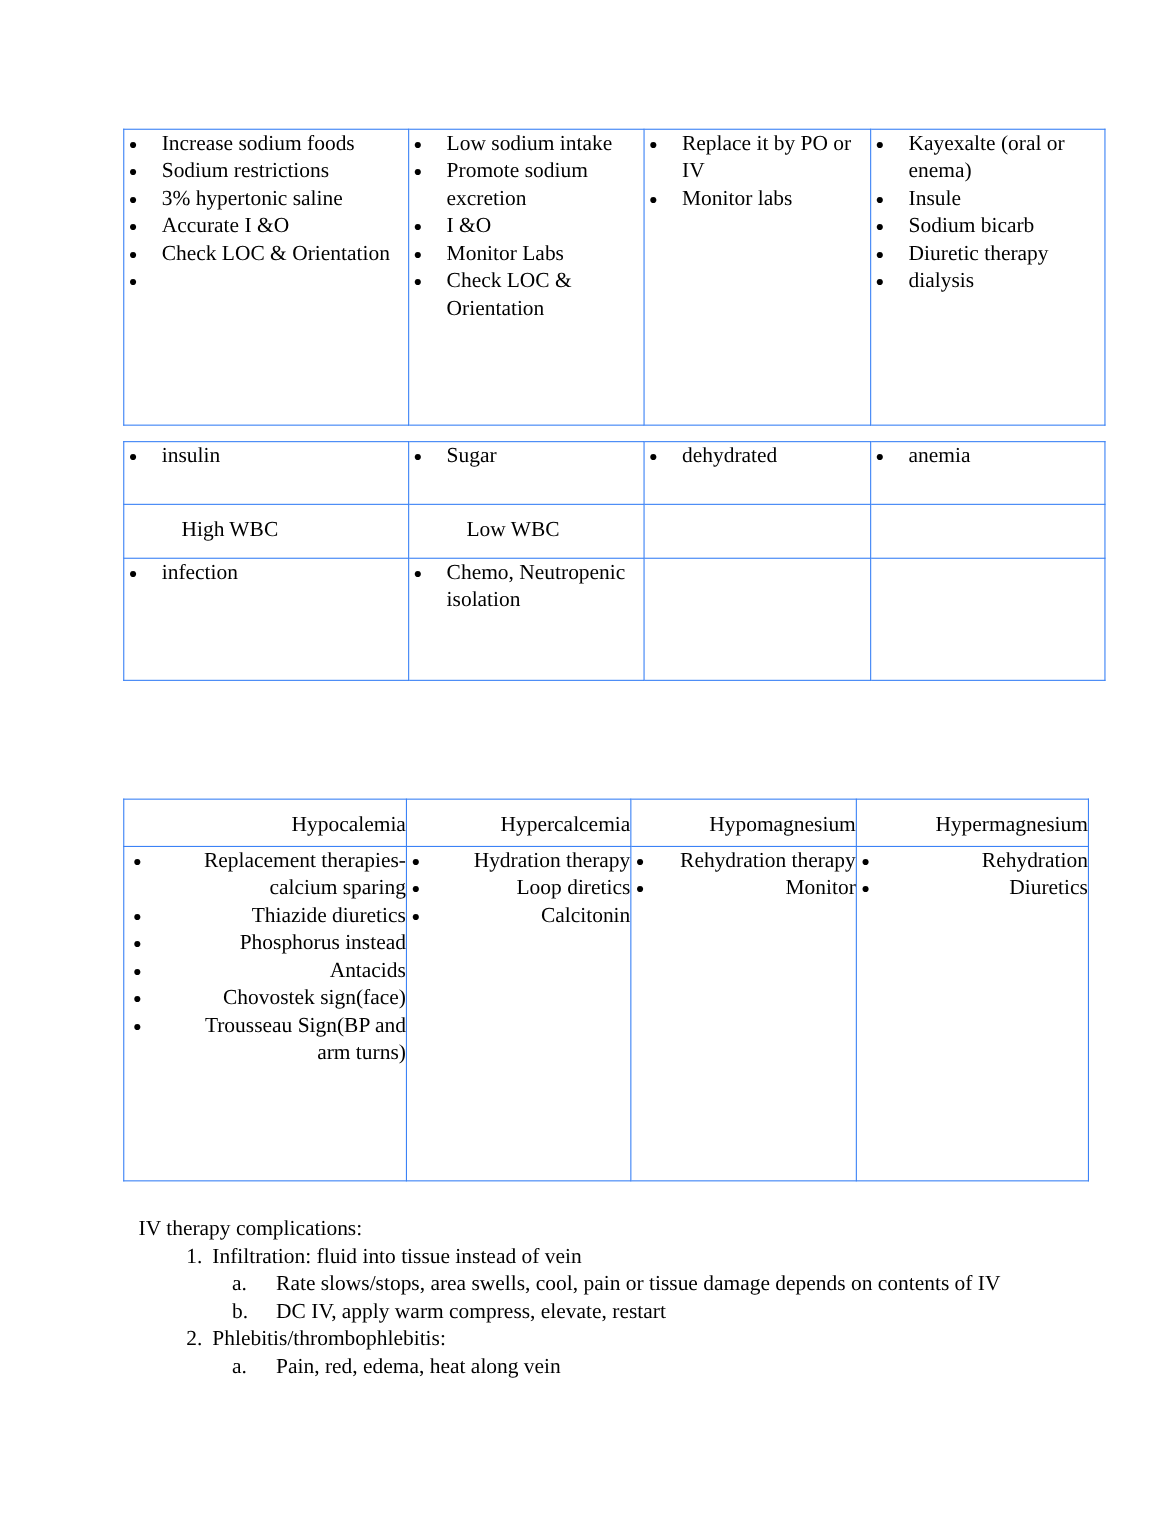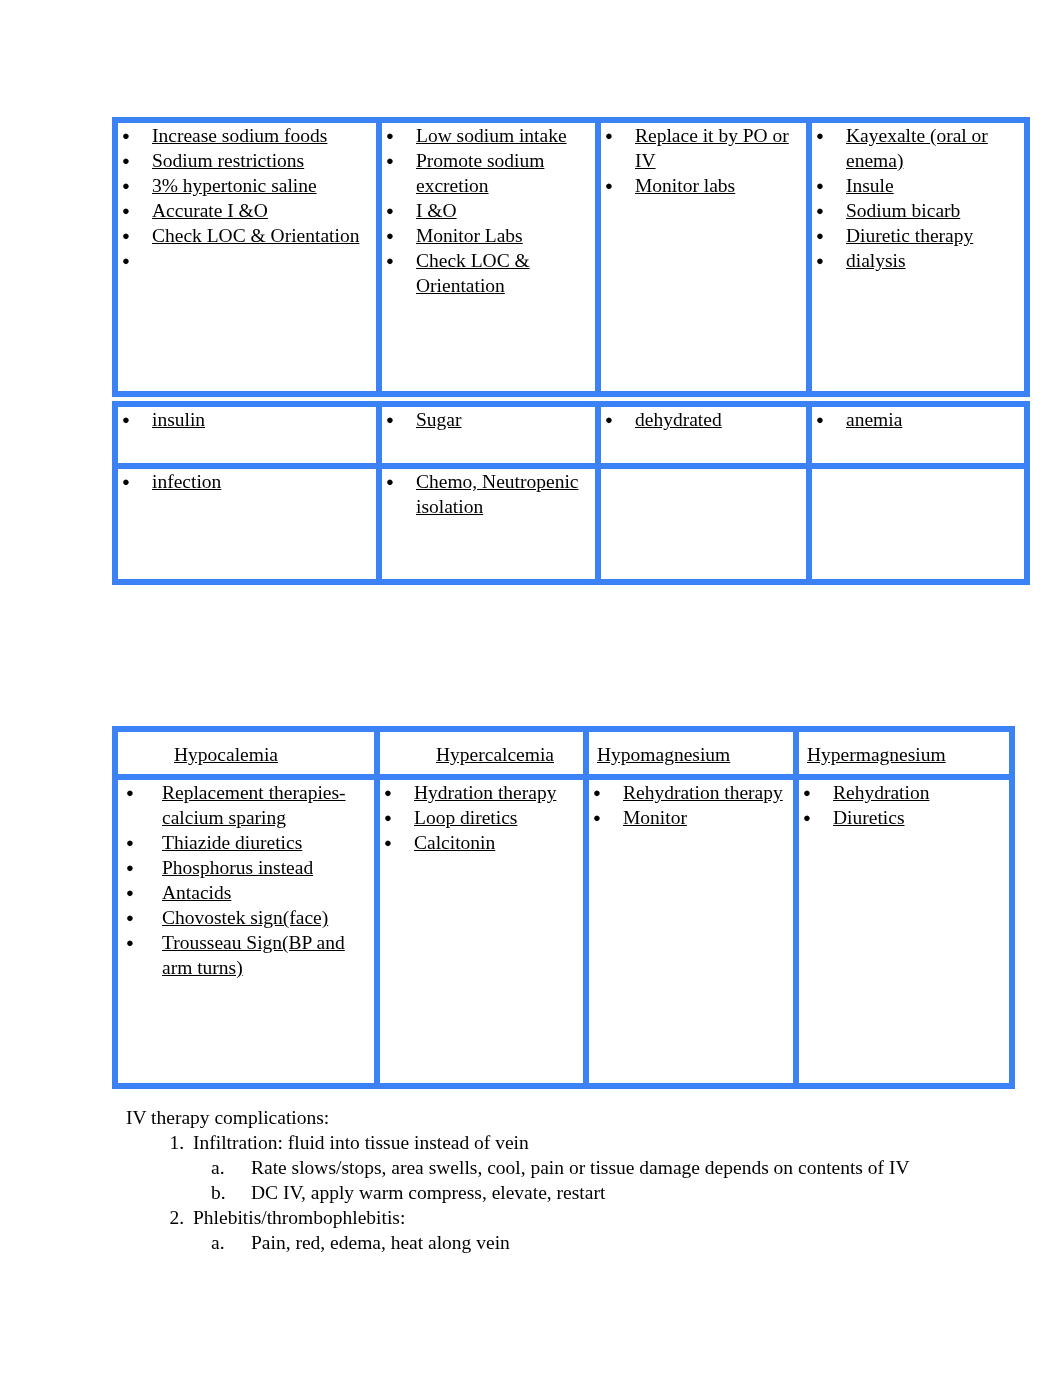--- a/index.html
+++ b/index.html
@@ -25,24 +25,23 @@
 
   
   table.note-table {
     border-collapse: collapse;
     table-layout: fixed;
     position: absolute;
     font-size: 19.5px;
     line-height: 1.29;
   }
   table.note-table td {
-    border: 6px solid #3b82f6;
+    border: 1px solid #3b82f6;
     vertical-align: top;
     padding: 0;
-    text-decoration: underline;
   }
 
   
   #table-one {
     left: 112px;
     top: 117px;
     width: 888px;
   }
   #table-one td { height: 268px; }
   #table-one td.c1 { width: 258px; }
@@ -62,20 +61,21 @@
   #table-two td.c4 { width: 212px; }
   #table-two tr.hdr-row td { height: 48px; }
   #table-two tr.body-row-a td { height: 56px; }
   #table-two tr.body-row-b td { height: 110px; margin-left: 20px; }
 
   
   #table-three {
     left: 112px;
     top: 726px;
     width: 873px;
+    text-align: right;
   }
   #table-three td.c1 { width: 256px; }
   #table-three td.c2 { width: 203px; }
   #table-three td.c3 { width: 204px; }
   #table-three td.c4 { width: 210px; }
   #table-three tr.hdr-row td { height: 42px; }
   #table-three tr.body-row td { height: 303px; }
 
   
   .cell-head {
@@ -224,20 +224,30 @@
       <td class="c3">
         <ul class="bul pad-d">
           <li>dehydrated</li>
         </ul>
       </td>
       <td class="c4">
         <ul class="bul pad-d">
           <li>anemia</li>
         </ul>
       </td>
+    </tr>
+    <tr class="hdr-row">
+      <td class="c1">
+        <div class="cell-head">High WBC</div>
+      </td>
+      <td class="c2">
+        <div class="cell-head">Low WBC</div>
+      </td>
+      <td class="c3"></td>
+      <td class="c4"></td>
     </tr>
     <tr class="body-row-b">
       <td class="c1">
         <ul class="bul pad-c">
           <li>infection</li>
         </ul>
       </td>
       <td class="c2">
         <ul class="bul pad-c">
           <li>Chemo, Neutropenic isolation</li>

